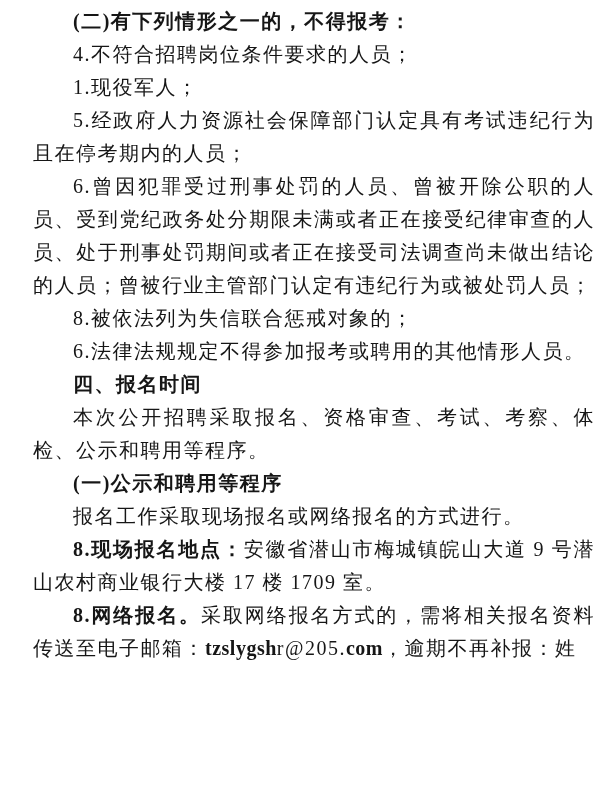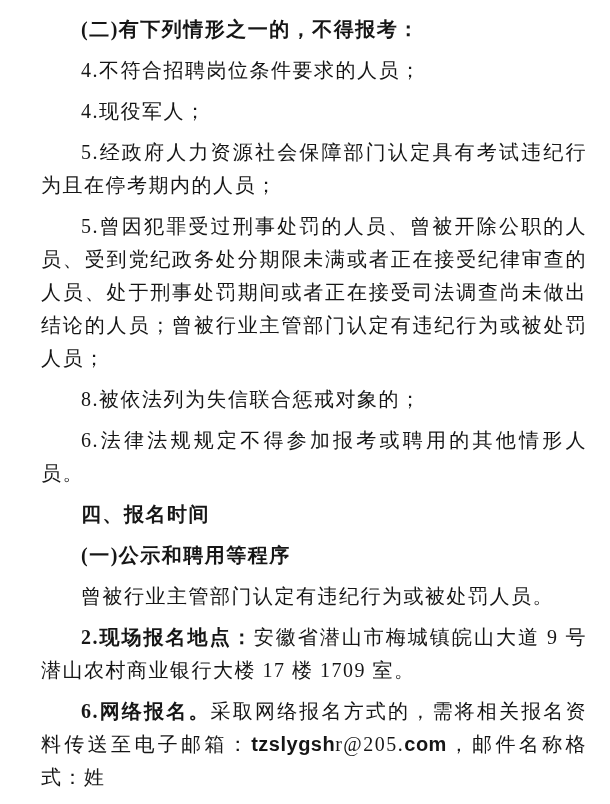--- a/index.html
+++ b/index.html
@@ -18,51 +18,52 @@
     box-sizing: border-box;
     background: #ffffff;
   }
   .doc {
     box-sizing: border-box;
     padding: 5px 15px 0 33px;
     font-family: "Liberation Serif", "DejaVu Serif", serif;
     color: #161616;
   }
   p.para {
-    margin: 8px;
+    margin: 0;
     font-size: 20px;
     line-height: 33px;
     text-indent: 2em;
     text-align: justify;
     text-justify: inter-character;
     word-break: break-all;
     letter-spacing: 1.5px;
   }
   p.para.heading span.run {
     font-weight: 700;
   }
   span.run-bold {
     font-weight: 700;
   }
   span.run-sans {
-    font-family: Liberation Sans, sans-serif;
+    font-family: Liberation Serif, serif;
     letter-spacing: 0.5px;
   }
 </style>
 </head>
 <body>
 
 <div class="page">
   <div class="doc" id="doc-root">
       <p class="para heading"><span class="run run-bold">(二)有下列情形之一的，不得报考：</span></p>
       <p class="para"><span class="run">4.不符合招聘岗位条件要求的人员；</span></p>
-      <p class="para"><span class="run">4.现役军人；</span></p>
+      <p class="para"><span class="run">1.现役军人；</span></p>
       <p class="para"><span class="run">5.经政府人力资源社会保障部门认定具有考试违纪行为且在停考期内的人员；</span></p>
-      <p class="para"><span class="run">5.曾因犯罪受过刑事处罚的人员、曾被开除公职的人员、受到党纪政务处分期限未满或者正在接受纪律审查的人员、处于刑事处罚期间或者正在接受司法调查尚未做出结论的人员；曾被行业主管部门认定有违纪行为或被处罚人员；</span></p>
+      <p class="para"><span class="run">6.曾因犯罪受过刑事处罚的人员、曾被开除公职的人员、受到党纪政务处分期限未满或者正在接受纪律审查的人员、处于刑事处罚期间或者正在接受司法调查尚未做出结论的人员；曾被行业主管部门认定有违纪行为或被处罚人员；</span></p>
       <p class="para"><span class="run">8.被依法列为失信联合惩戒对象的；</span></p>
       <p class="para"><span class="run">6.法律法规规定不得参加报考或聘用的其他情形人员。</span></p>
       <p class="para heading"><span class="run run-bold">四、报名时间</span></p>
+      <p class="para"><span class="run">本次公开招聘采取报名、资格审查、考试、考察、体检、公示和聘用等程序。</span></p>
       <p class="para heading"><span class="run run-bold">(一)公示和聘用等程序</span></p>
-      <p class="para"><span class="run">曾被行业主管部门认定有违纪行为或被处罚人员。</span></p>
-      <p class="para"><span class="run run-bold">2.现场报名地点：</span><span class="run">安徽省潜山市梅城镇皖山大道 9 号潜山农村商业银行大楼 17 楼 1709 室。</span></p>
-      <p class="para"><span class="run run-bold">6.网络报名。</span><span class="run">采取网络报名方式的，需将相关报名资料传送至电子邮箱：</span><span class="run run-bold run-sans">tzslygsh</span><span class="run">r@205.</span><span class="run run-bold run-sans">com</span><span class="run">，邮件名称格式：姓</span></p>
+      <p class="para"><span class="run">报名工作采取现场报名或网络报名的方式进行。</span></p>
+      <p class="para"><span class="run run-bold">8.现场报名地点：</span><span class="run">安徽省潜山市梅城镇皖山大道 9 号潜山农村商业银行大楼 17 楼 1709 室。</span></p>
+      <p class="para"><span class="run run-bold">8.网络报名。</span><span class="run">采取网络报名方式的，需将相关报名资料传送至电子邮箱：</span><span class="run run-bold run-sans">tzslygsh</span><span class="run">r@205.</span><span class="run run-bold run-sans">com</span><span class="run">，逾期不再补报：姓</span></p>
     </div>
 </div>
 
 </body></html>

